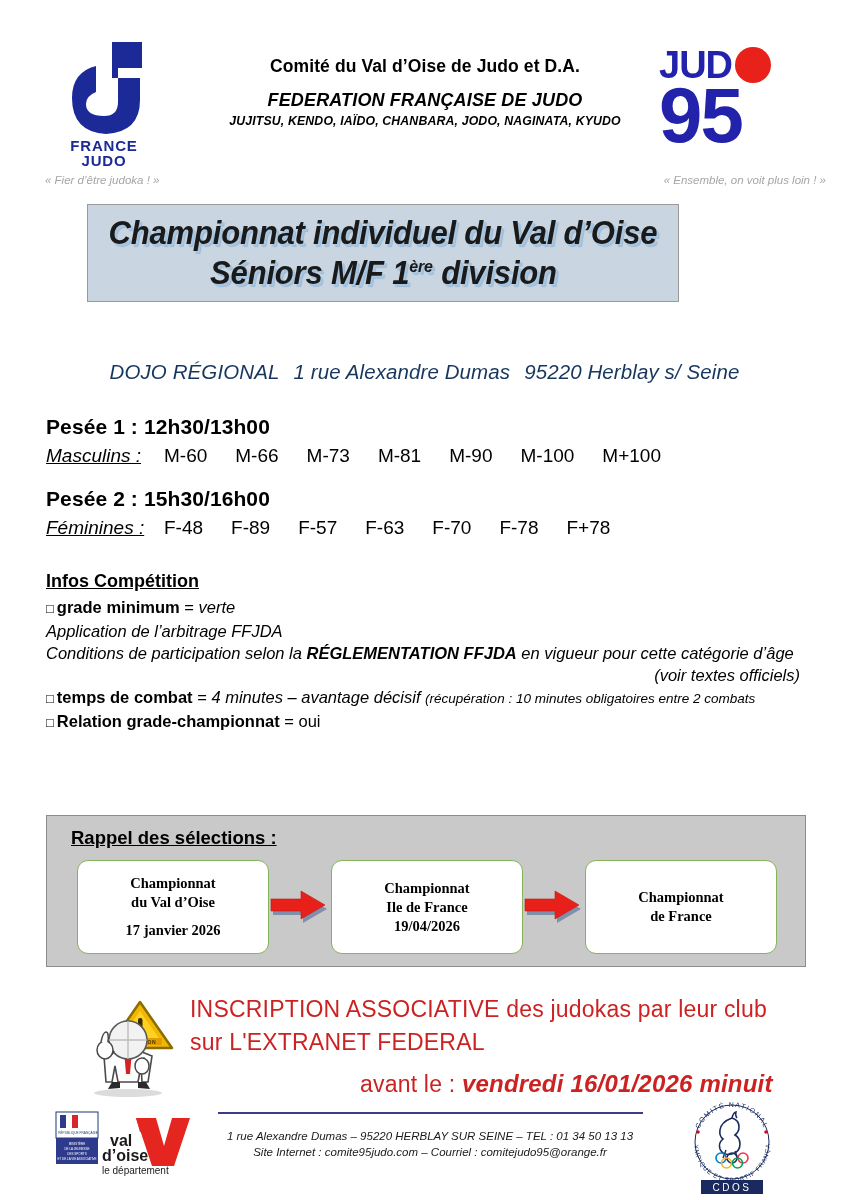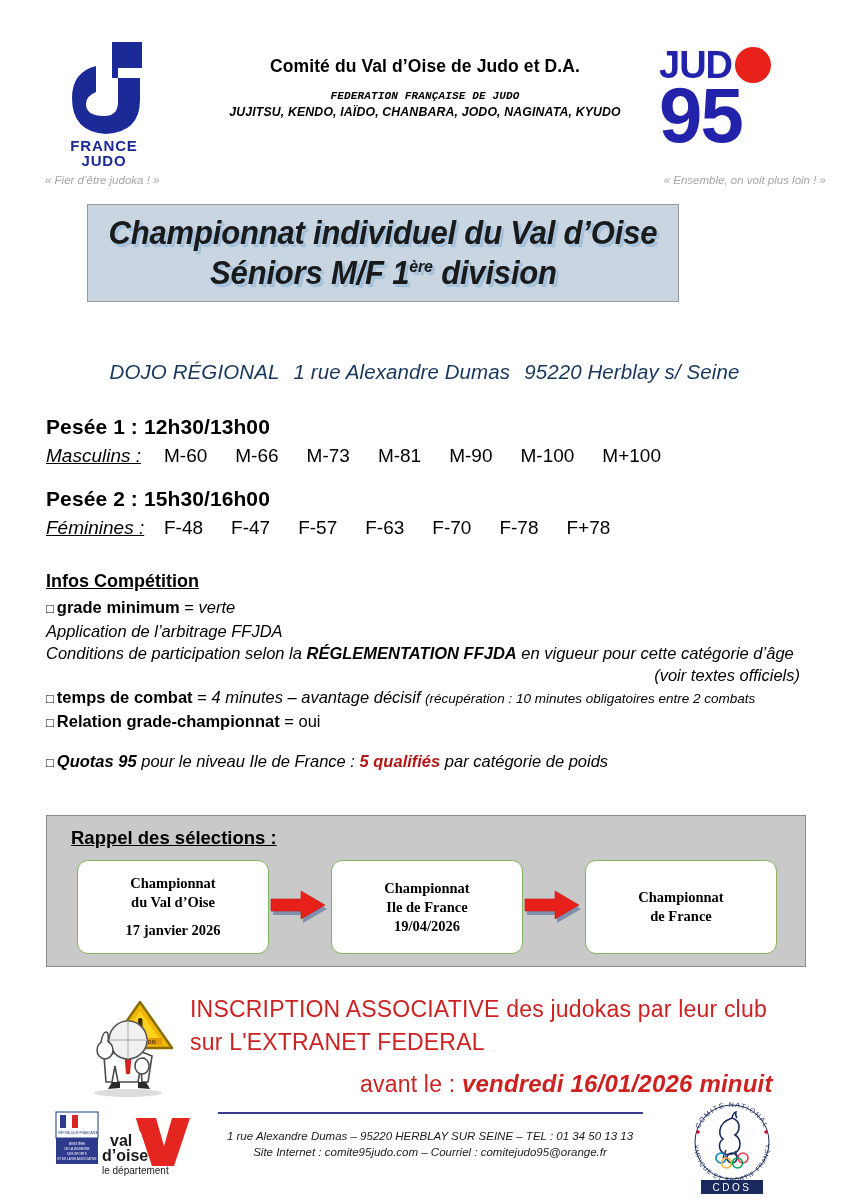--- a/index.html
+++ b/index.html
@@ -56,24 +56,24 @@
   }
   .org-title {
     font-family: "Liberation Sans", sans-serif;
     font-weight: bold;
     font-size: 17.5px;
     letter-spacing: 0.1px;
     color: #000;
   }
   .fed-line1 {
     margin-top: 13px;
-    font-family: Liberation Mono, monospace;
-    font-style: italic;
-    font-weight: bold;
-    font-size: 11px;
+    font-family: Liberation Sans, sans-serif;
+    font-style: italic;
+    font-weight: bold;
+    font-size: 18px;
     letter-spacing: 0.15px;
   }
   .fed-line2 {
     margin-top: 3px;
     font-family: "Liberation Sans", sans-serif;
     font-style: italic;
     font-weight: bold;
     font-size: 12.3px;
     letter-spacing: 0.15px;
   }
@@ -423,21 +423,21 @@
       <span class="cat">M-100</span>
       <span class="cat last">M+100</span>
     </div>
   </div>
 
   <div class="weighin w2">
     <div class="weighin-title">Pesée 2 : 15h30/16h00</div>
     <div class="weighin-row">
       <span class="gender-label">Féminines :</span>
       <span class="cat">F-48</span>
-      <span class="cat">F-47</span>
+      <span class="cat">F-89</span>
       <span class="cat">F-57</span>
       <span class="cat">F-63</span>
       <span class="cat">F-70</span>
       <span class="cat">F-78</span>
       <span class="cat last">F+78</span>
     </div>
   </div>
 
   <div class="infos">
     <div class="infos-head">Infos Compétition</div>
@@ -450,21 +450,20 @@
     <p><span class="i">Conditions de participation selon la </span><span class="bi">RÉGLEMENTATION FFJDA</span><span class="i"> en vigueur pour cette catégorie d’âge</span></p>
 
     <p class="right-note">(voir textes officiels)</p>
 
     <p><span class="chk">□</span><span class="b">temps de combat</span><span> = </span><span class="i">4 minutes – avantage décisif </span><span class="small-note">(récupération : 10 minutes obligatoires entre 2 combats</span></p>
 
     <p><span class="chk">□</span><span class="b">Relation grade-championnat</span><span> = </span><span>oui</span></p>
 
     <div class="spacer-row"></div>
 
-    <p><span class="chk">□</span><span class="bi">Quotas 95</span><span class="i"> pour le niveau Ile de France : </span><span class="bi red">5 qualifiés</span><span class="i"> par catégorie de poids</span></p>
   </div>
 
   <div class="rappel-box">
     <div class="rappel-title">Rappel des sélections :</div>
 
     <div class="flow">
 
       <div class="flow-box">
         <div>Championnat</div>
         <div>du Val d’Oise</div>

